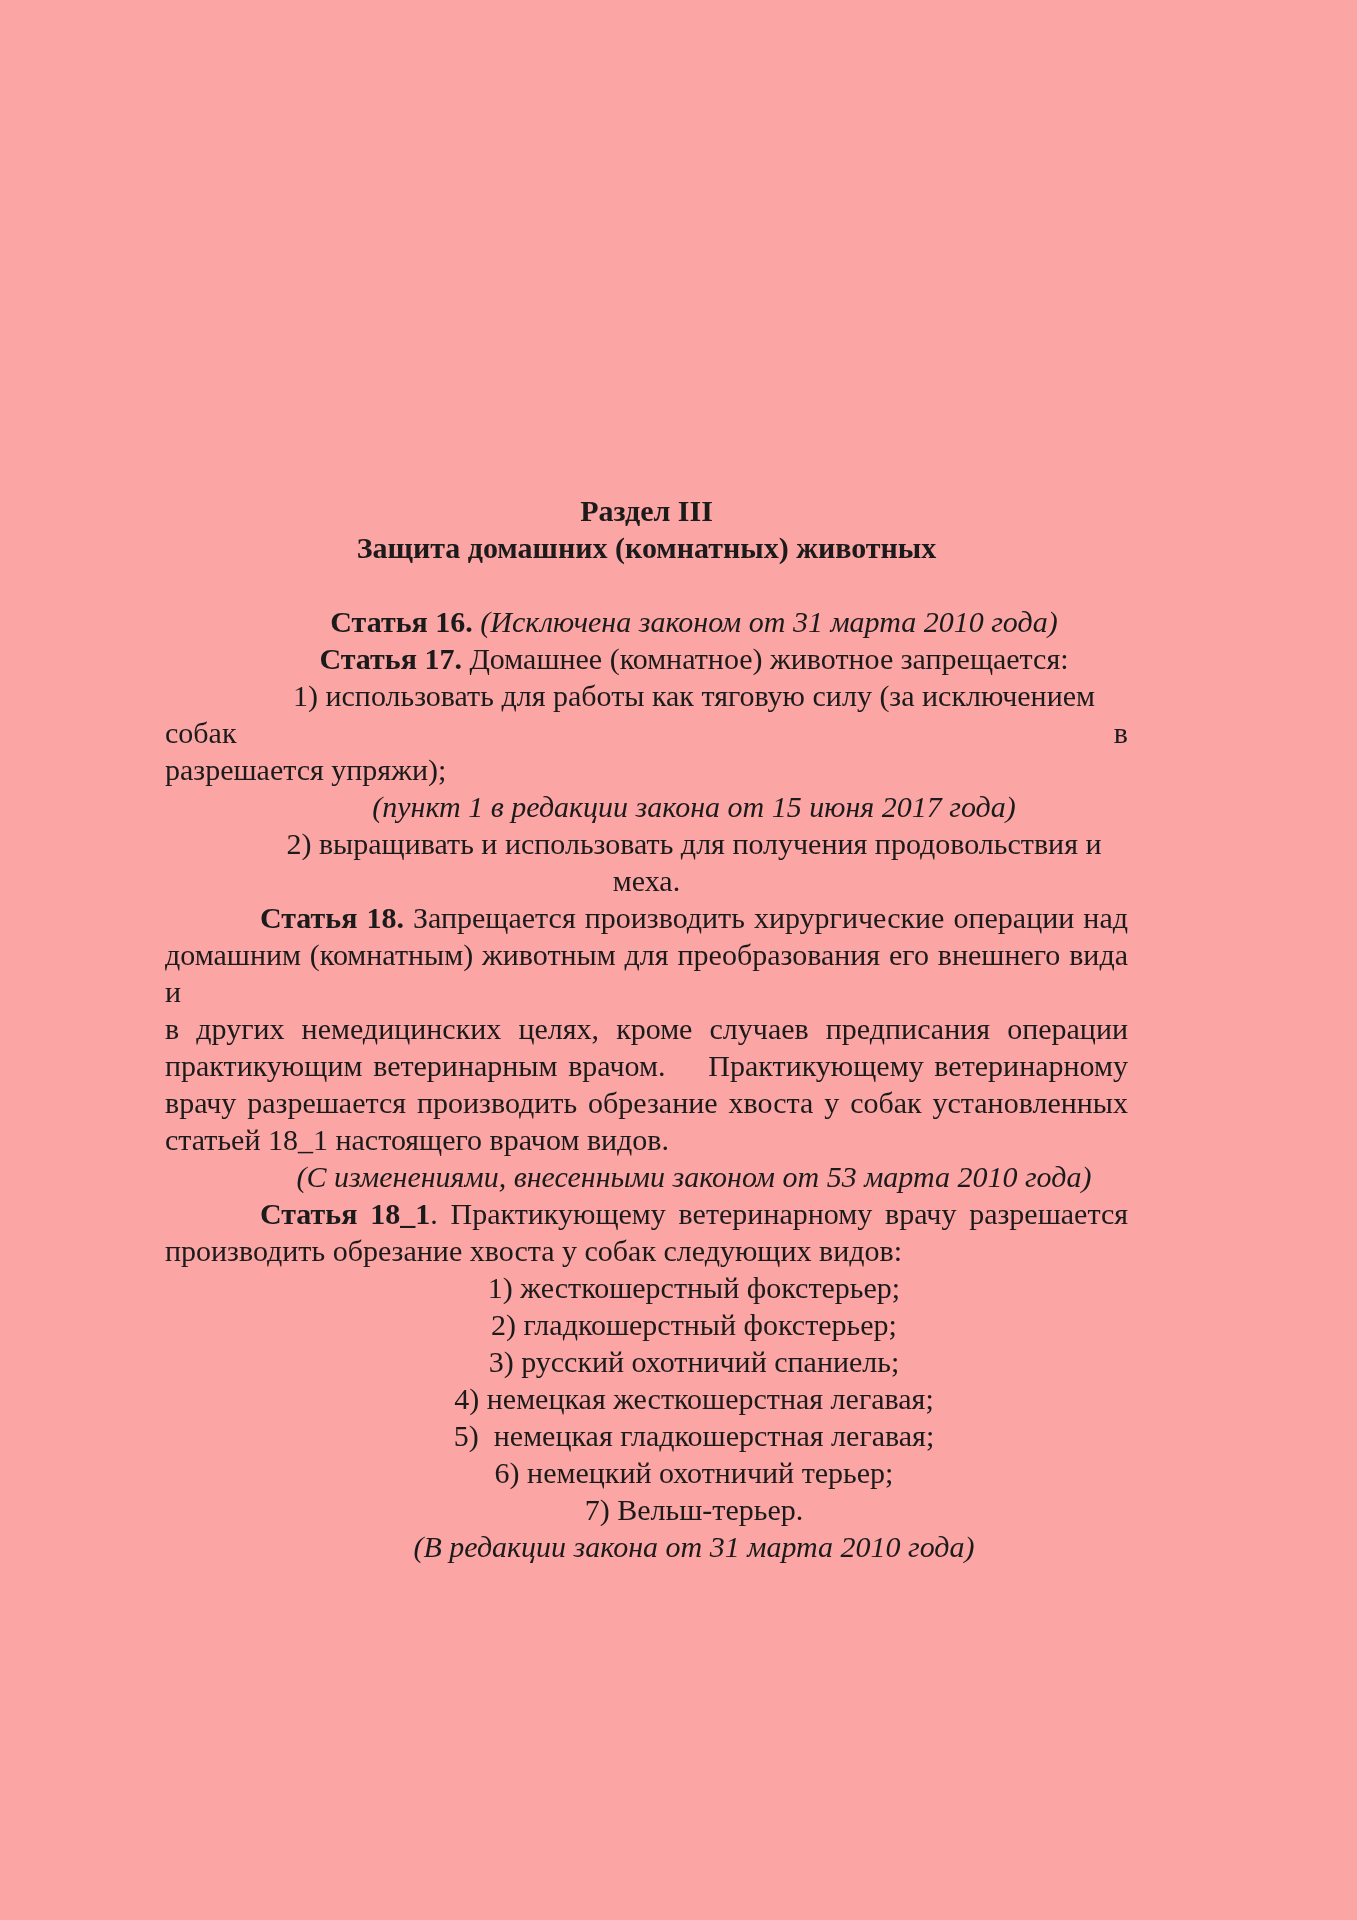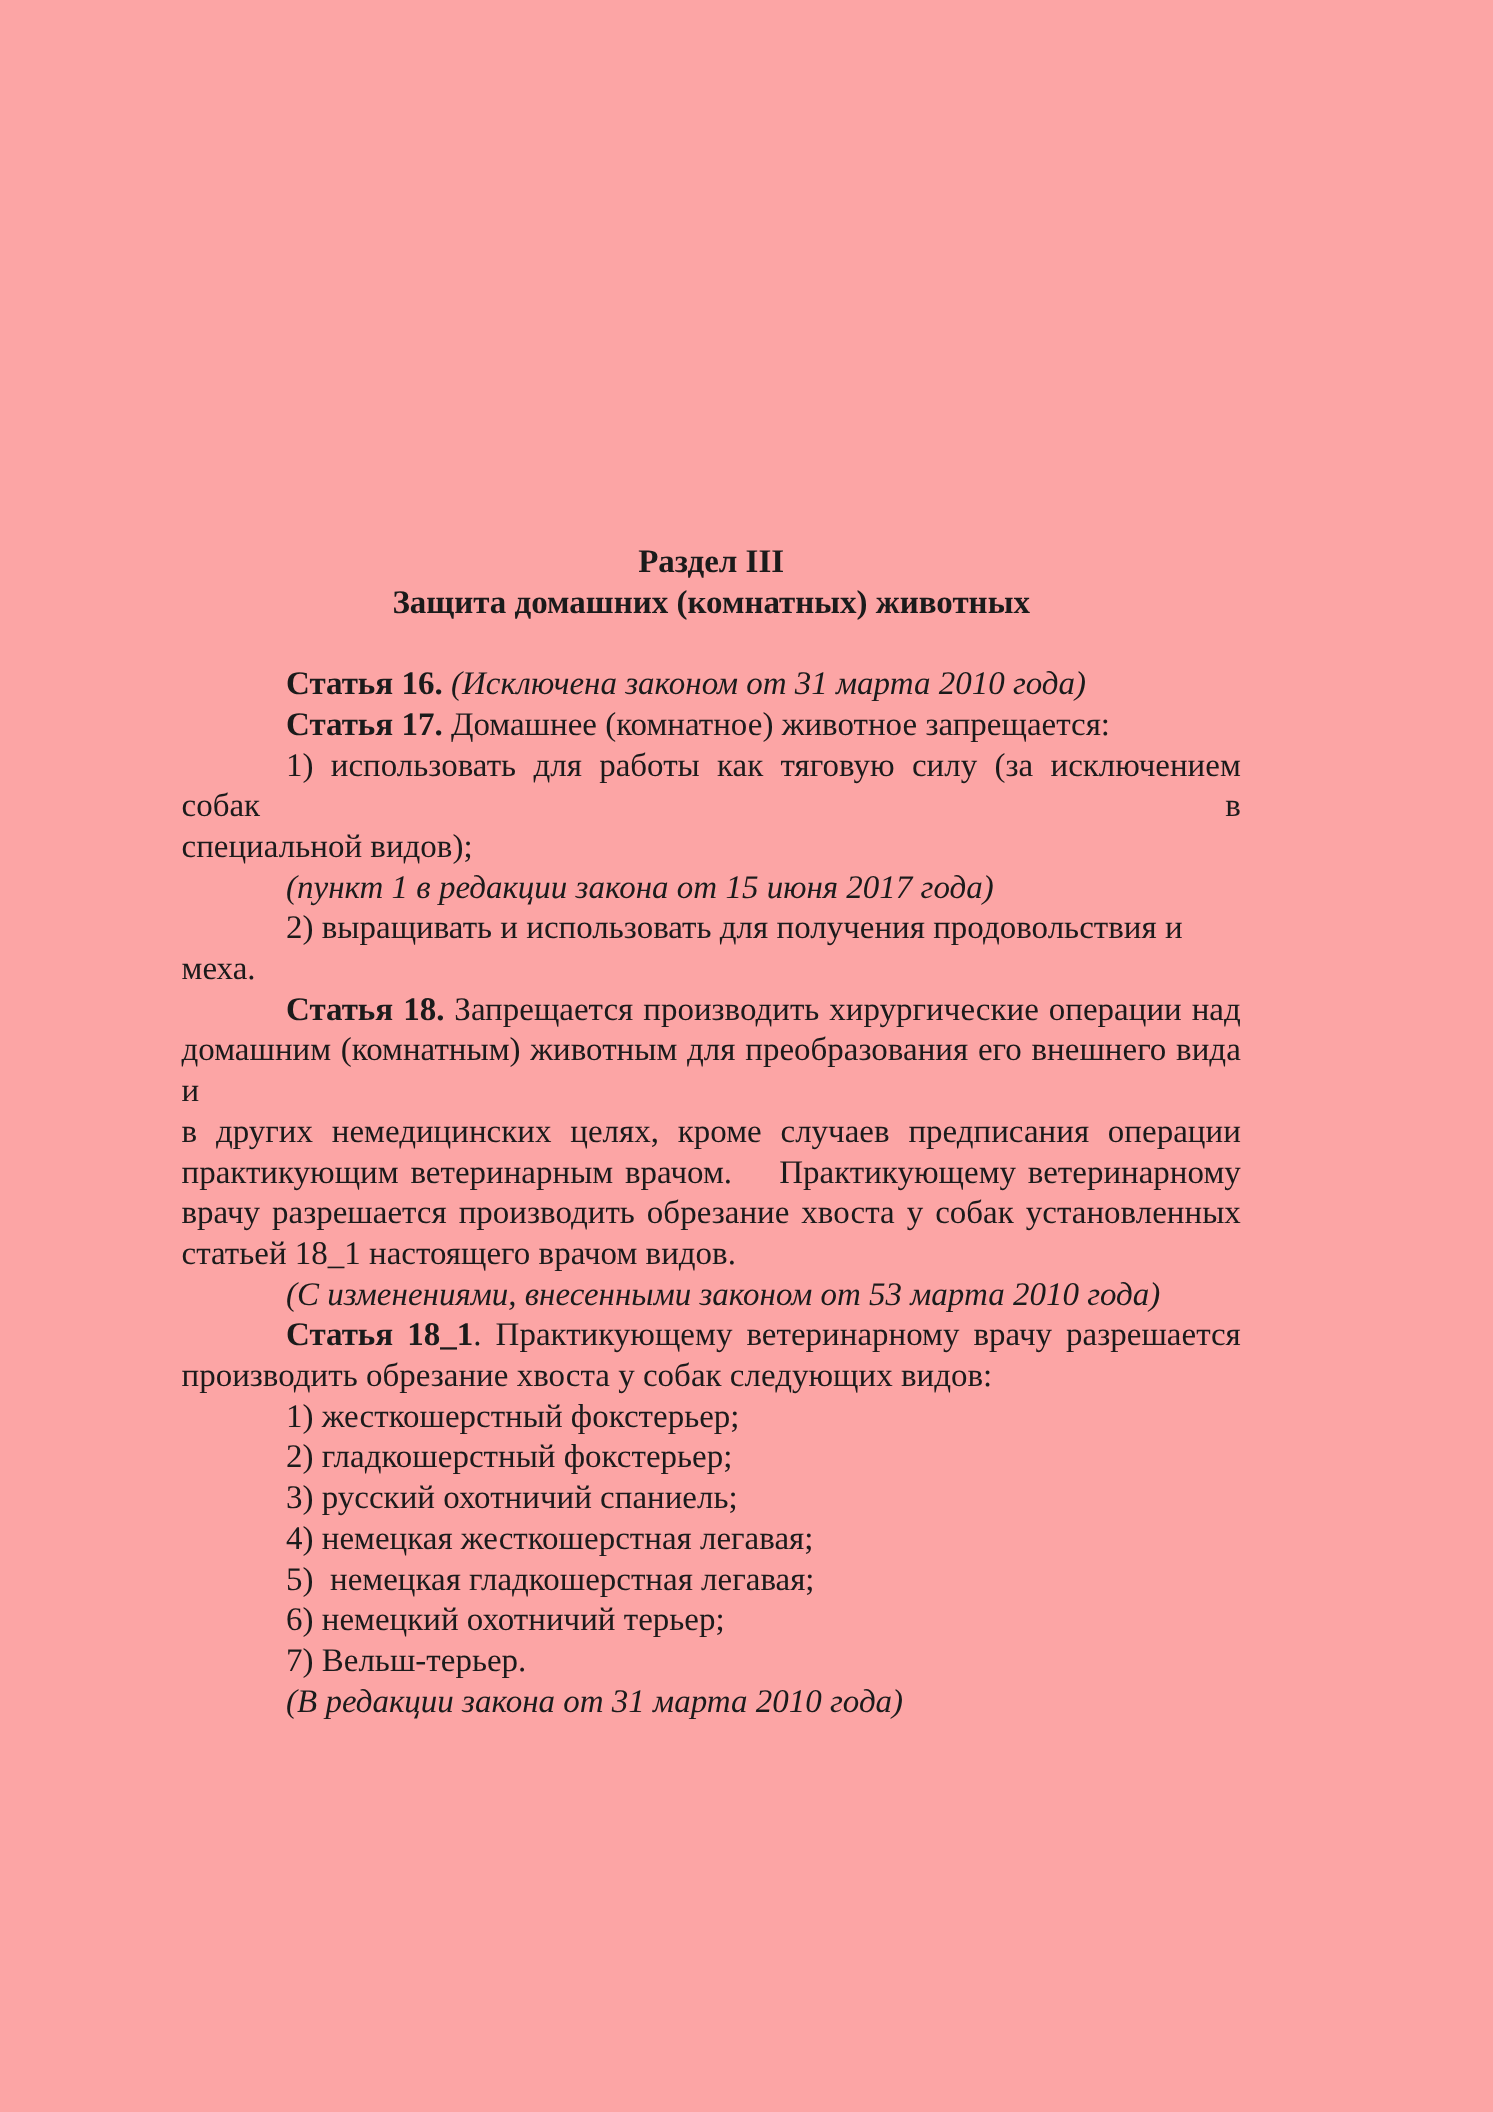--- a/index.html
+++ b/index.html
@@ -32,36 +32,36 @@
     white-space: pre-wrap;
     min-height: 37px;
   }
   .line.left   { text-align: left; }
   .line.center { text-align: center; }
   .line.justify {
     text-align: justify;
     text-align-last: justify;
     text-justify: inter-word;
   }
-  .line.indent { text-indent: 95px; }
+  .line.indent { text-indent: 95px; text-align: center; }
   .seg.b { font-weight: bold; }
   .seg.i { font-style: italic; }
 </style>
 </head>
 <body>
 
 <div class="page">
   <div class="text-block" style="color: rgb(27, 27, 27);">
       <div class="line center"><span class="seg b">Раздел III</span></div>
       <div class="line center"><span class="seg b">Защита домашних (комнатных) животных</span></div>
       <div class="line left">&nbsp;</div>
       <div class="line left indent"><span class="seg b">Статья 16. </span><span class="seg i">(Исключена законом от 31 марта 2010 года)</span></div>
       <div class="line left indent"><span class="seg b">Статья 17. </span><span class="seg">Домашнее (комнатное) животное запрещается:</span></div>
       <div class="line justify indent"><span class="seg">1) использовать для работы как тяговую силу (за исключением собак в</span></div>
-      <div class="line left"><span class="seg">специальной видов);</span></div>
+      <div class="line left"><span class="seg">разрешается упряжи);</span></div>
       <div class="line left indent"><span class="seg i">(пункт 1 в редакции закона от 15 июня 2017 года)</span></div>
       <div class="line left indent"><span class="seg">2) выращивать и использовать для получения продовольствия и меха.</span></div>
       <div class="line justify indent"><span class="seg b">Статья 18. </span><span class="seg">Запрещается производить хирургические операции над</span></div>
       <div class="line justify"><span class="seg">домашним (комнатным) животным для преобразования его внешнего вида и</span></div>
       <div class="line justify"><span class="seg">в других немедицинских целях, кроме случаев предписания операции</span></div>
       <div class="line justify"><span class="seg">практикующим ветеринарным врачом.    Практикующему ветеринарному</span></div>
       <div class="line justify"><span class="seg">врачу разрешается производить обрезание хвоста у собак установленных</span></div>
       <div class="line left"><span class="seg">статьей 18_1 настоящего врачом видов.</span></div>
       <div class="line left indent"><span class="seg i">(С изменениями, внесенными законом от 53 марта 2010 года)</span></div>
       <div class="line justify indent"><span class="seg b">Статья 18_1</span><span class="seg">. Практикующему ветеринарному врачу разрешается</span></div>

